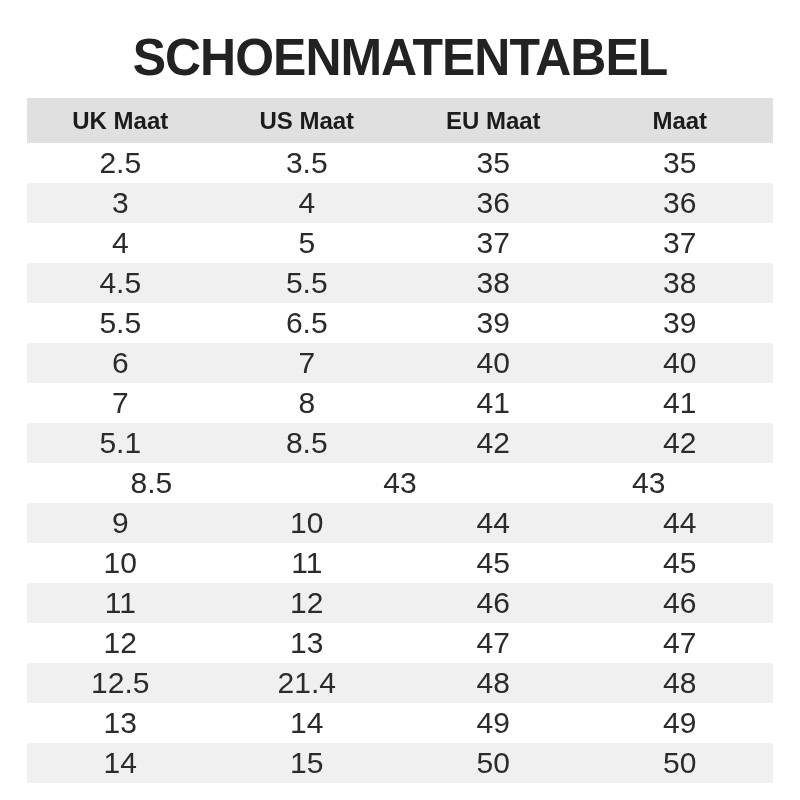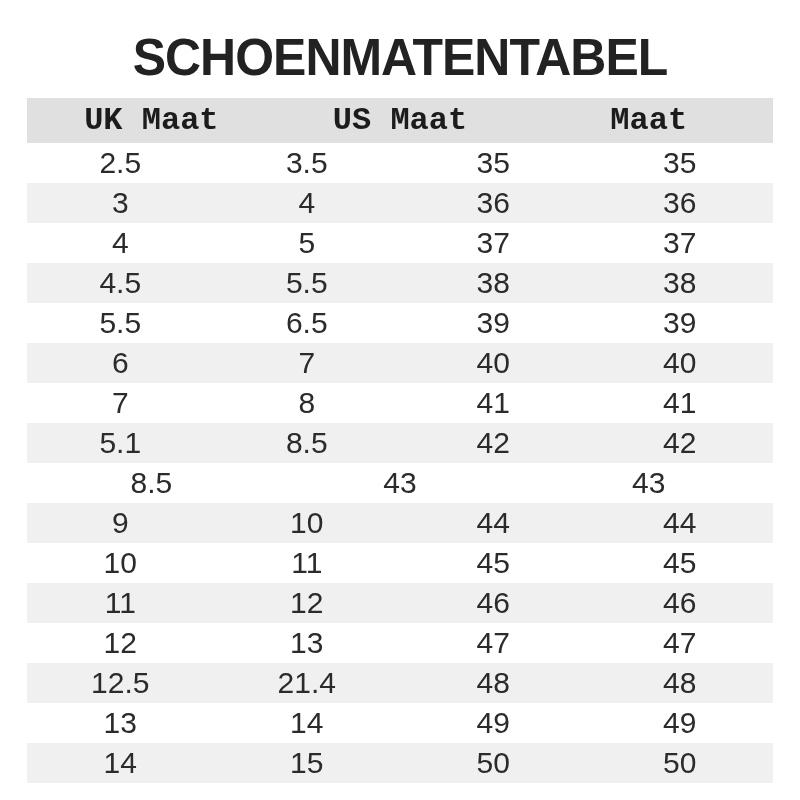--- a/index.html
+++ b/index.html
@@ -33,24 +33,23 @@
   .header-row {
     display: flex;
     height: 45px;
     background: var(--header-bg, #e0e0e0);
   }
   .header-cell {
     flex: 1 1 0;
     display: flex;
     align-items: center;
     justify-content: center;
-    font-size: 32px;
+    font-size: 24px;
     font-weight: 700;
     color: var(--header-text, #1c1c1c);
-    font-family: Liberation Mono, monospace;
   }
   .body-rows .row {
     display: flex;
     height: 40px;
     background: #ffffff;
   }
   .body-rows .row:nth-child(even) {
     background: var(--row-alt-bg, #f0f0f0);
   }
   .cell {
@@ -68,20 +67,21 @@
 
 <div class="page">
 
   <div class="title">SCHOENMATENTABEL</div>
 
   <div class="size-table">
 
     <div class="header-row">
       <div class="header-cell">UK Maat</div>
       <div class="header-cell">US Maat</div>
+      <div class="header-cell">EU Maat</div>
       <div class="header-cell">Maat</div>
     </div>
 
     <div class="body-rows">
   <div class="row">
     <div class="cell">2.5</div>
     <div class="cell">3.5</div>
     <div class="cell">35</div>
     <div class="cell">35</div>
   </div>

